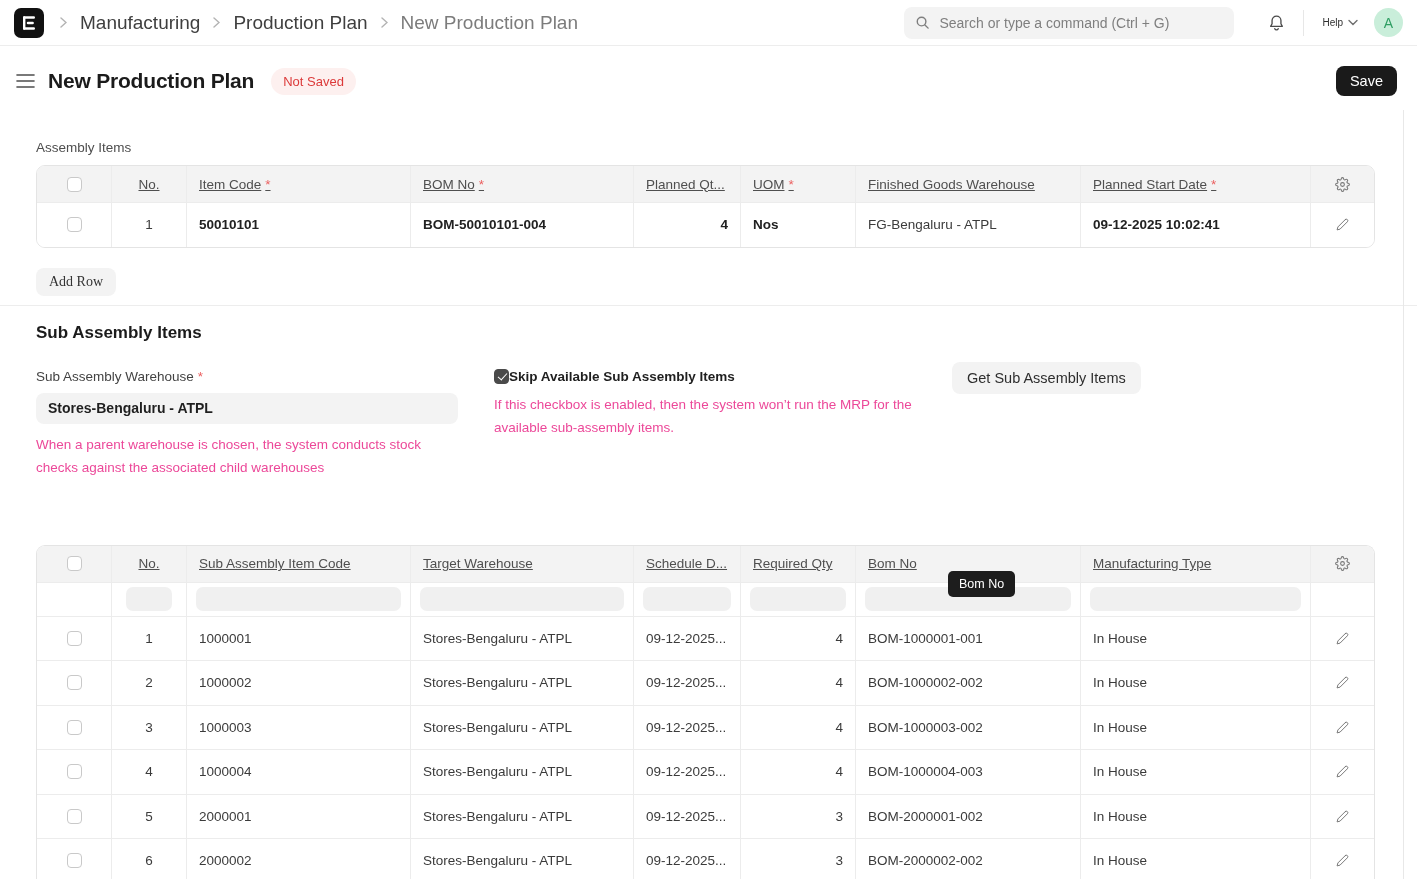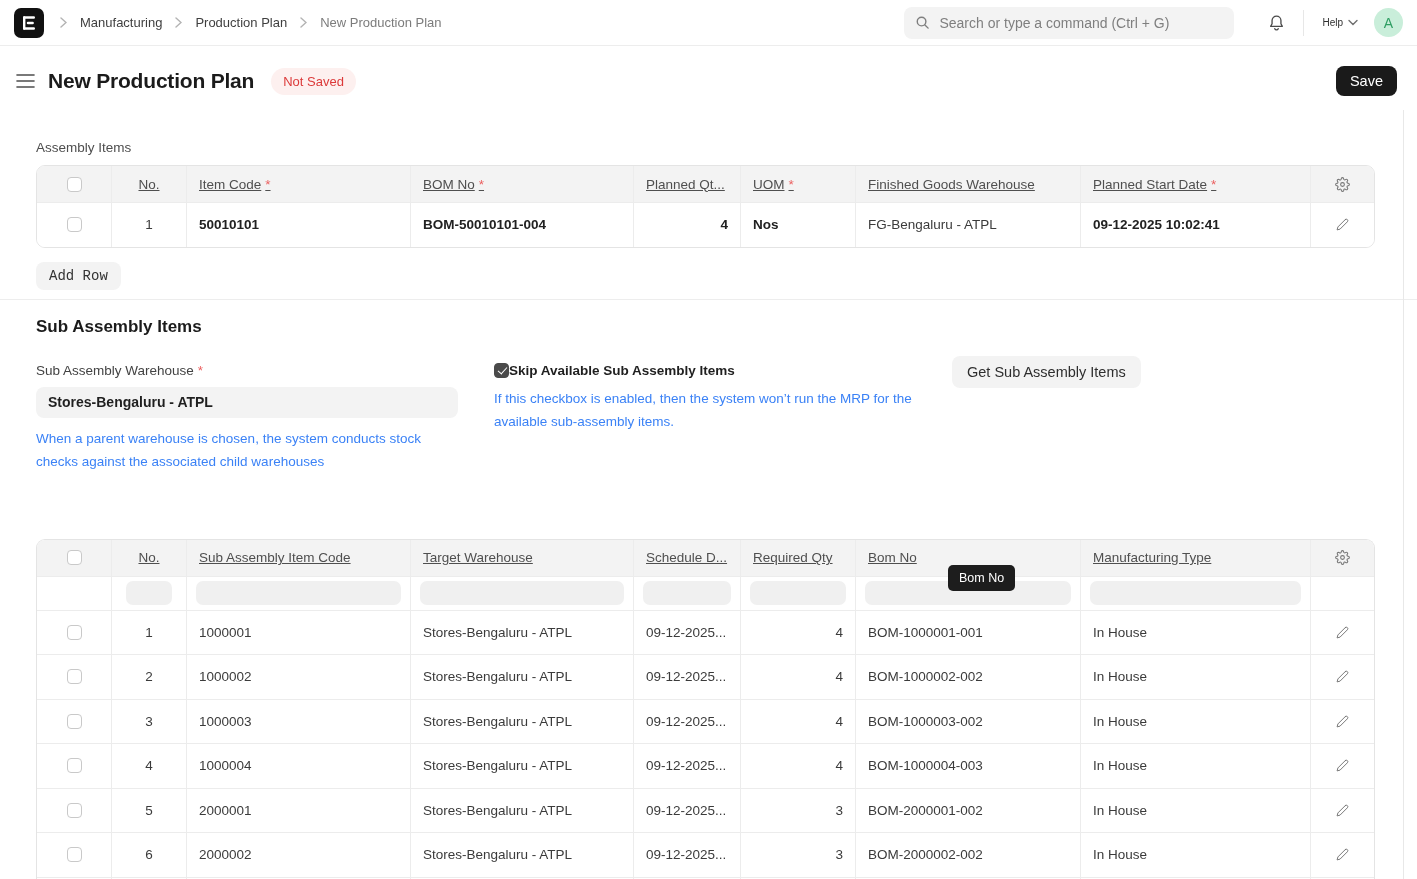--- a/index.html
+++ b/index.html
@@ -2,21 +2,21 @@
 <html><head>
 <meta charset="utf-8">
 <style>
   * { box-sizing: border-box; margin: 0; padding: 0; }
   html, body { width: 1417px; height: 879px; overflow: hidden; background: #fff; }
   body { font-family: "Liberation Sans", "DejaVu Sans", sans-serif; color: #383838; position: relative; }
 
   
   .navbar { height: 46px; display: flex; align-items: center; padding: 0 14px; border-bottom: 1px solid #ededed; background: #fff; }
   .logo { width: 30px; height: 30px; border-radius: 7px; background: #111; display: flex; align-items: center; justify-content: center; flex: none; cursor: pointer; }
-  .breadcrumbs { display: flex; align-items: center; margin-left: 16px; gap: 13px; font-size: 13px; }
+  .breadcrumbs { display: flex; align-items: center; margin-left: 16px; gap: 13px; font-size: 19px; }
   .crumb-sep { display: flex; align-items: center; color: #b3b3b3; }
   .crumb-link { color: #3f3f3f; font-weight: 500; text-decoration: none; cursor: pointer; }
   .crumb-current { color: #7c7c7c; font-weight: 400; }
   .search-bar { margin-left: auto; width: 330px; height: 32px; background: #f3f3f3; border-radius: 8px; display: flex; align-items: center; padding: 0 11px; gap: 9px; color: #7f7f7f; font-size: 14px; cursor: text; }
   .search-bar .ph { white-space: nowrap; overflow: hidden; }
   .nav-bell { margin-left: 34px; display: flex; align-items: center; cursor: pointer; color: #4a4a4a; }
   .nav-divider { width: 1px; height: 26px; background: #e7e7e7; margin: 0 18px; }
   .help-menu { display: flex; align-items: center; gap: 5px; font-size: 10px; color: #2f2f2f; cursor: pointer; }
   .avatar { margin-left: 16px; width: 29px; height: 29px; border-radius: 50%; background: #c9eeda; color: #2f9e63; font-size: 14px; font-weight: 500; display: flex; align-items: center; justify-content: center; cursor: pointer; flex: none; }
 
@@ -55,29 +55,29 @@
   .assembly-table .t-row > :nth-child(3), .assembly-table .t-row > :nth-child(4),
   .assembly-table .t-row > :nth-child(5), .assembly-table .t-row > :nth-child(6),
   .assembly-table .t-row > :nth-child(8) { font-weight: 700; color: #212121; }
   .req { color: #eb5e5e; margin-left: 4px; }
   .icon-btn { display: flex; align-items: center; justify-content: center; cursor: pointer; color: #767676; }
 
   .checkbox { width: 15px; height: 15px; border: 1px solid #c9c9c9; border-radius: 4px; background: #fff; cursor: pointer; flex: none; position: relative; }
   .checkbox.checked { background: #4a4a4a; border-color: #4a4a4a; }
   .checkbox.checked::after { content: ""; position: absolute; left: 4.5px; top: 1.5px; width: 4px; height: 8px; border: solid #fff; border-width: 0 1.8px 1.8px 0; transform: rotate(42deg); }
 
-  .add-row-btn { margin-top: 14px; display: inline-flex; align-items: center; height: 28px; padding: 0 13px; background: #f3f3f3; border: none; border-radius: 8px; font-size: 14px; color: #333; font-family: Liberation Mono, monospace; cursor: pointer; }
+  .add-row-btn { margin-top: 20px; display: inline-flex; align-items: center; height: 28px; padding: 0 13px; background: #f3f3f3; border: none; border-radius: 8px; font-size: 14px; color: #333; font-family: Liberation Serif, serif; cursor: pointer; }
 
   .section-divider { height: 1px; background: #ededed; margin: 9px -42px 0 -36px; }
   .sub-heading { margin-top: 17px; font-size: 17px; font-weight: 700; color: #1b1b1b; }
 
   .form-grid { display: grid; grid-template-columns: 422px 422px 422px; column-gap: 36px; margin-top: 19px; align-items: start; }
   .field-label { font-size: 13.5px; color: #434343; padding-top: 7px; }
   .input-box { margin-top: 9px; height: 31px; background: #f3f3f3; border-radius: 8px; display: flex; align-items: center; padding: 0 12px; font-size: 14px; font-weight: 700; color: #1f1f1f; cursor: text; }
-  .field-desc { margin-top: 9px; font-size: 13.5px; line-height: 23px; color: #3b82f6; white-space: normal; }
+  .field-desc { margin-top: 9px; font-size: 13.5px; line-height: 23px; color: #ec4899; white-space: normal; }
   .check-row { display: flex; align-items: center; padding-top: 7px; cursor: pointer; }
   .check-row .lbl { font-size: 13.5px; font-weight: 700; color: #1f1f1f; }
   .gsa-btn { display: inline-flex; align-items: center; height: 32px; padding: 0 15px; background: #f3f3f3; border: none; border-radius: 8px; font-size: 14.5px; color: #2e2e2e; font-family: inherit; cursor: pointer; text-align: center; }
 
   .sub-table-wrap { position: relative; margin-top: 66px; }
   .bom-tooltip { position: absolute; left: 912px; top: 26px; background: #1d1d1d; color: #fff; font-size: 12.5px; padding: 6px 11px; border-radius: 5px; z-index: 5; }
 
   .scroll-edge { position: absolute; left: 1403px; top: 110px; height: 769px; width: 1px; background: #e8e8e8; }
 </style>
 </head>

